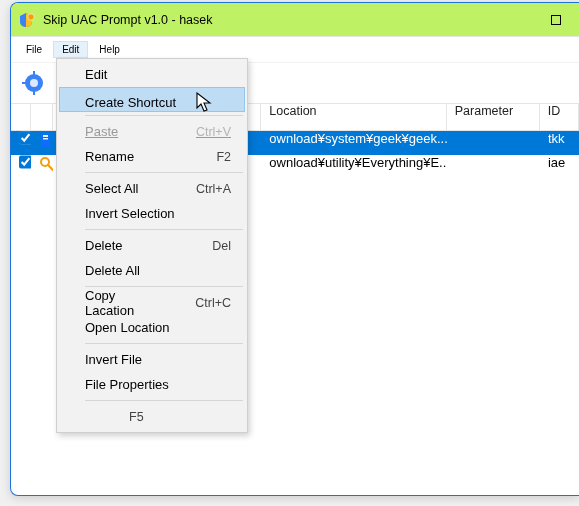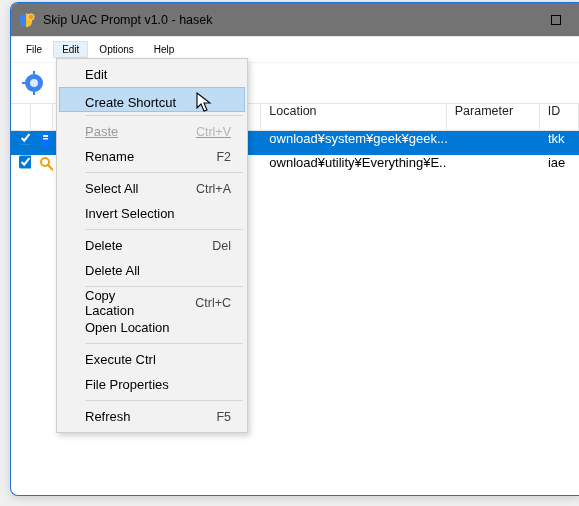--- a/index.html
+++ b/index.html
@@ -22,21 +22,21 @@
       border: 1px solid #1a73d8;
       border-right: none;
       border-radius: 8px 0 0 8px;
       overflow: hidden;
       box-shadow: 0 2px 10px rgba(0,0,0,0.15);
     }
     .titlebar {
       height: 34px;
       display: flex;
       align-items: center;
-      background: #737373;
+      background: #bef264;
       padding-left: 8px;
       border-bottom: 1px solid #e5e5e5;
     }
     .titlebar .app-icon {
       width: 16px; height: 16px; margin-right: 8px;
       display: inline-flex; align-items:center; justify-content:center;
     }
     .titlebar .title {
       flex: 1;
       color: #000;
@@ -186,21 +186,20 @@
     <div class="winbtn">
       <svg width="10" height="10" viewBox="0 0 10 10">
           <rect x="0.5" y="0.5" width="9" height="9" fill="none" stroke="#000" stroke-width="1"></rect>
         </svg>
     </div>
   </div>
 
   <div class="menubar">
     <div class="menu-item">File</div>
     <div class="menu-item open">Edit</div>
-    <div class="menu-item">Options</div>
     <div class="menu-item">Help</div>
   </div>
 
   <div class="toolbar">
     <span class="tb-icon">
       <svg width="28" height="28" viewBox="0 0 28 28">
         <circle cx="13" cy="14" r="9" fill="#3b82f6"></circle>
         <circle cx="13" cy="14" r="4" fill="#dbeafe"></circle>
         <rect x="12" y="2" width="2" height="5" fill="#3b82f6"></rect>
         <rect x="12" y="21" width="2" height="5" fill="#3b82f6"></rect>
@@ -322,27 +321,26 @@
   <div class="ctx-sep"></div>
   <div class="ctx-item">
     <span class="label">Copy Lacation</span>
     <span class="accel">Ctrl+C</span>
   </div>
   <div class="ctx-item">
     <span class="label">Open Location</span>
   </div>
   <div class="ctx-sep"></div>
   <div class="ctx-item">
-    <span class="label">Execute Ctrl</span>
+    <span class="label">Invert File</span>
   </div>
   <div class="ctx-item">
     <span class="label">File Properties</span>
   </div>
   <div class="ctx-sep"></div>
   <div class="ctx-item">
-    <span class="label">Refresh</span>
     <span class="accel">F5</span>
   </div>
 </div>
 
 <svg class="cursor" width="18" height="22" viewBox="0 0 18 22">
   <path d="M1 1 L1 16 L5 12 L8 19 L11 18 L8 11 L14 11 Z" fill="#fff" stroke="#000" stroke-width="1.1"></path>
 </svg>
 
 </body></html>

